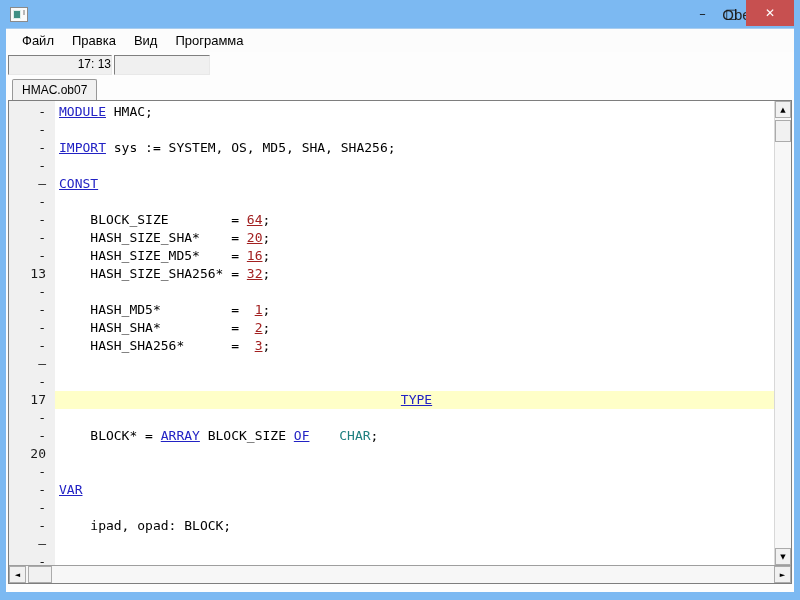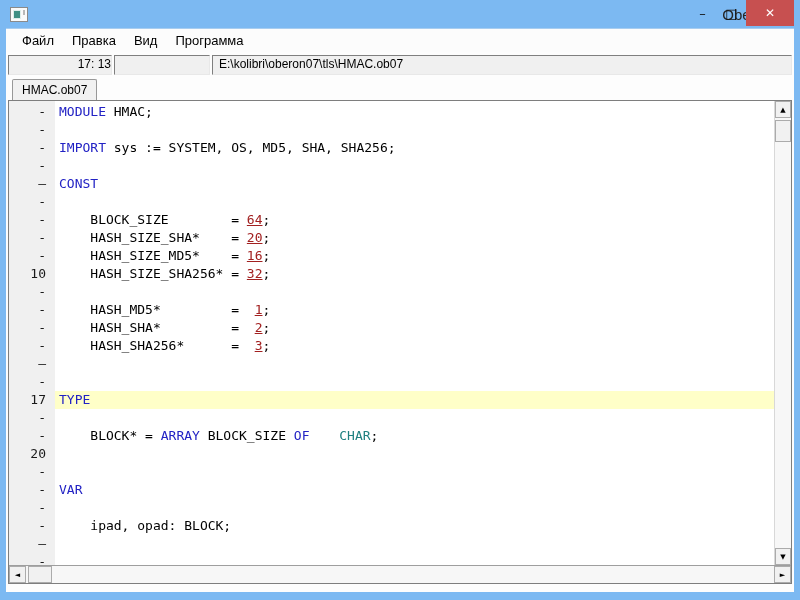--- a/index.html
+++ b/index.html
@@ -39,22 +39,22 @@
 
   
   .editor-frame { margin:0 2px; height:484px; flex:0 0 484px; border:1px solid #7E7E7E; background:#fff; display:flex; flex-direction:column; overflow:hidden; }
   .editor-body { flex:1; display:flex; overflow:hidden; }
 
   .gutter { width:46px; flex:0 0 46px; background:#F0F0F0; font:13px/18px "DejaVu Sans Mono", monospace; color:#1A1A1A; text-align:right; padding:2px 9px 0 0; overflow:hidden; }
   .gut-cell { height:18px; }
 
   .code-area { flex:1; font:13px/18px "DejaVu Sans Mono", monospace; color:#000; white-space:pre; padding-top:2px; overflow:hidden; }
   .code-line { height:18px; padding-left:4px; }
-  .code-line.hl { background:var(--current-line-bg,#FFFFC8); }
-  .seg-kw  { color:var(--keyword,#2222C4); }
+  .code-line.hl { background:var(--current-line-bg,#FFFFC8);text-align:center; }
+  .seg-kw  { color:var(--keyword,#2222C4);text-decoration:underline; }
   .seg-num { color:var(--number,#A22020);text-decoration:underline; }
   .seg-ty  { color:var(--builtin-type,#1F8080);margin-left:22px; }
   .seg-pl  { color:#000; }
 
   .vscroll { width:17px; flex:0 0 17px; background:#F7F7F7; border-left:1px solid #D8D8D8; display:flex; flex-direction:column; }
   .scroll-btn { height:17px; flex:0 0 17px; background:#F1F1F1; border:1px solid #ABABAB; display:flex; align-items:center; justify-content:center; font-size:7px; color:#000; font-family:"DejaVu Sans",sans-serif; cursor:default; padding:0; }
   .v-thumb { height:22px; flex:0 0 22px; margin-top:2px; background:#F1F1F1; border:1px solid #ABABAB; }
   .v-track { flex:1; }
 
   .hscroll { height:18px; flex:0 0 18px; background:#F7F7F7; border-top:1px solid #9E9E9E; display:flex; }
@@ -91,40 +91,39 @@
     <div class="menubar">
         <div class="menu-item">Файл</div>
         <div class="menu-item">Правка</div>
         <div class="menu-item">Вид</div>
         <div class="menu-item">Программа</div>
       </div>
 
     <div class="toolbar">
       <div class="tb-panel tb-pos">17: 13</div>
       <div class="tb-panel tb-mid"></div>
-      <div class="tb-panel tb-path">E:\kolibri\oberon07\tls\HMAC.ob07</div>
     </div>
 
     <div class="tabbar">
       <div class="tab">HMAC.ob07</div>
     </div>
 
     <div class="editor-frame">
       <div class="editor-body">
         <div class="gutter">
             <div class="gut-cell">-</div>
             <div class="gut-cell">-</div>
             <div class="gut-cell">-</div>
             <div class="gut-cell">-</div>
             <div class="gut-cell">—</div>
             <div class="gut-cell">-</div>
             <div class="gut-cell">-</div>
             <div class="gut-cell">-</div>
             <div class="gut-cell">-</div>
-            <div class="gut-cell">10</div>
+            <div class="gut-cell">13</div>
             <div class="gut-cell">-</div>
             <div class="gut-cell">-</div>
             <div class="gut-cell">-</div>
             <div class="gut-cell">-</div>
             <div class="gut-cell">—</div>
             <div class="gut-cell">-</div>
             <div class="gut-cell">17</div>
             <div class="gut-cell">-</div>
             <div class="gut-cell">-</div>
             <div class="gut-cell">20</div>

